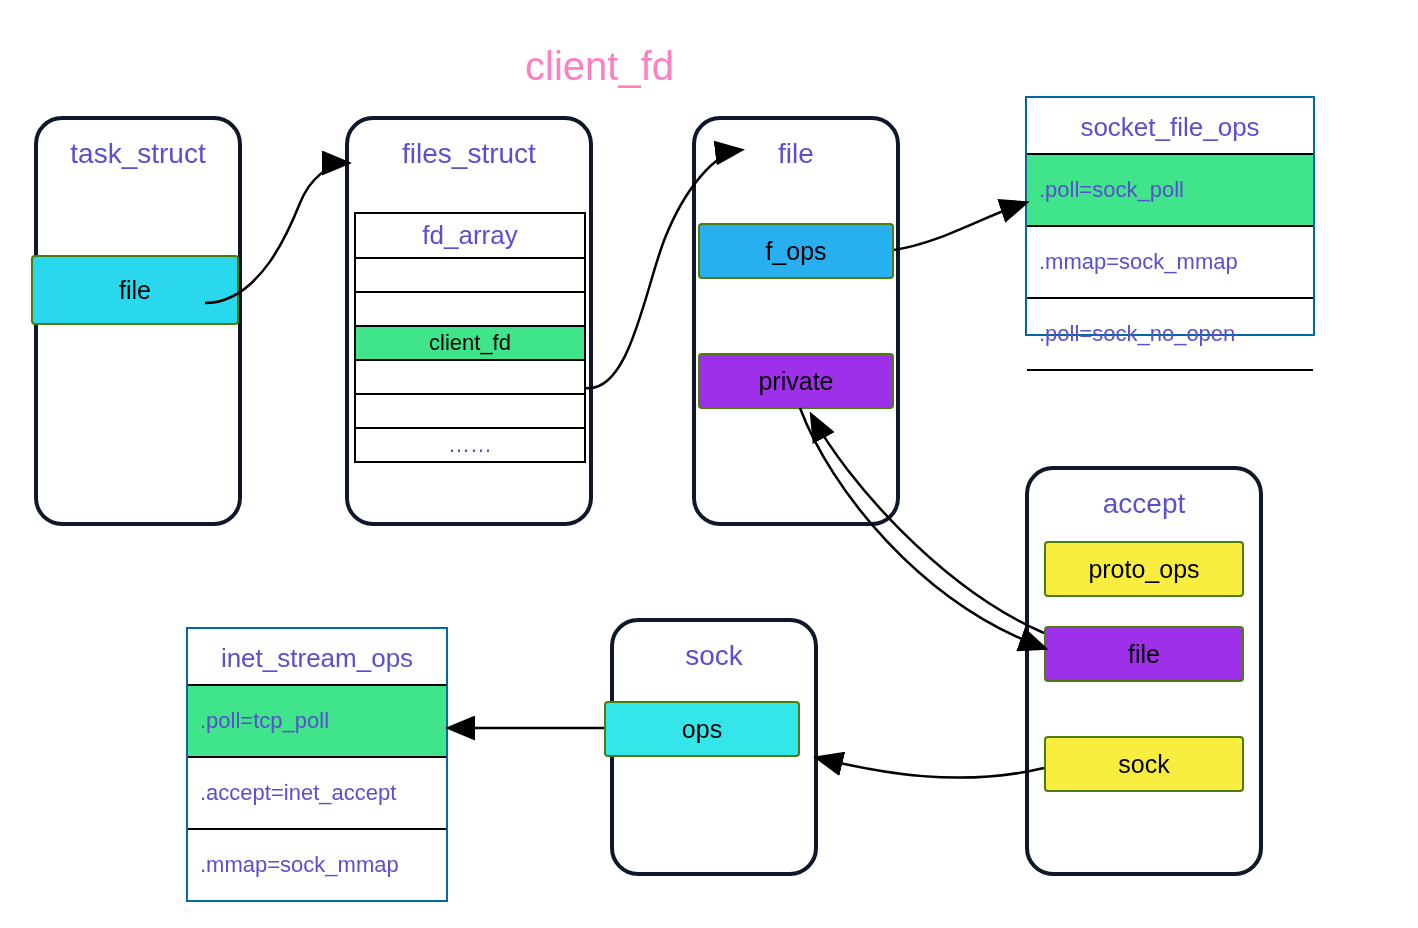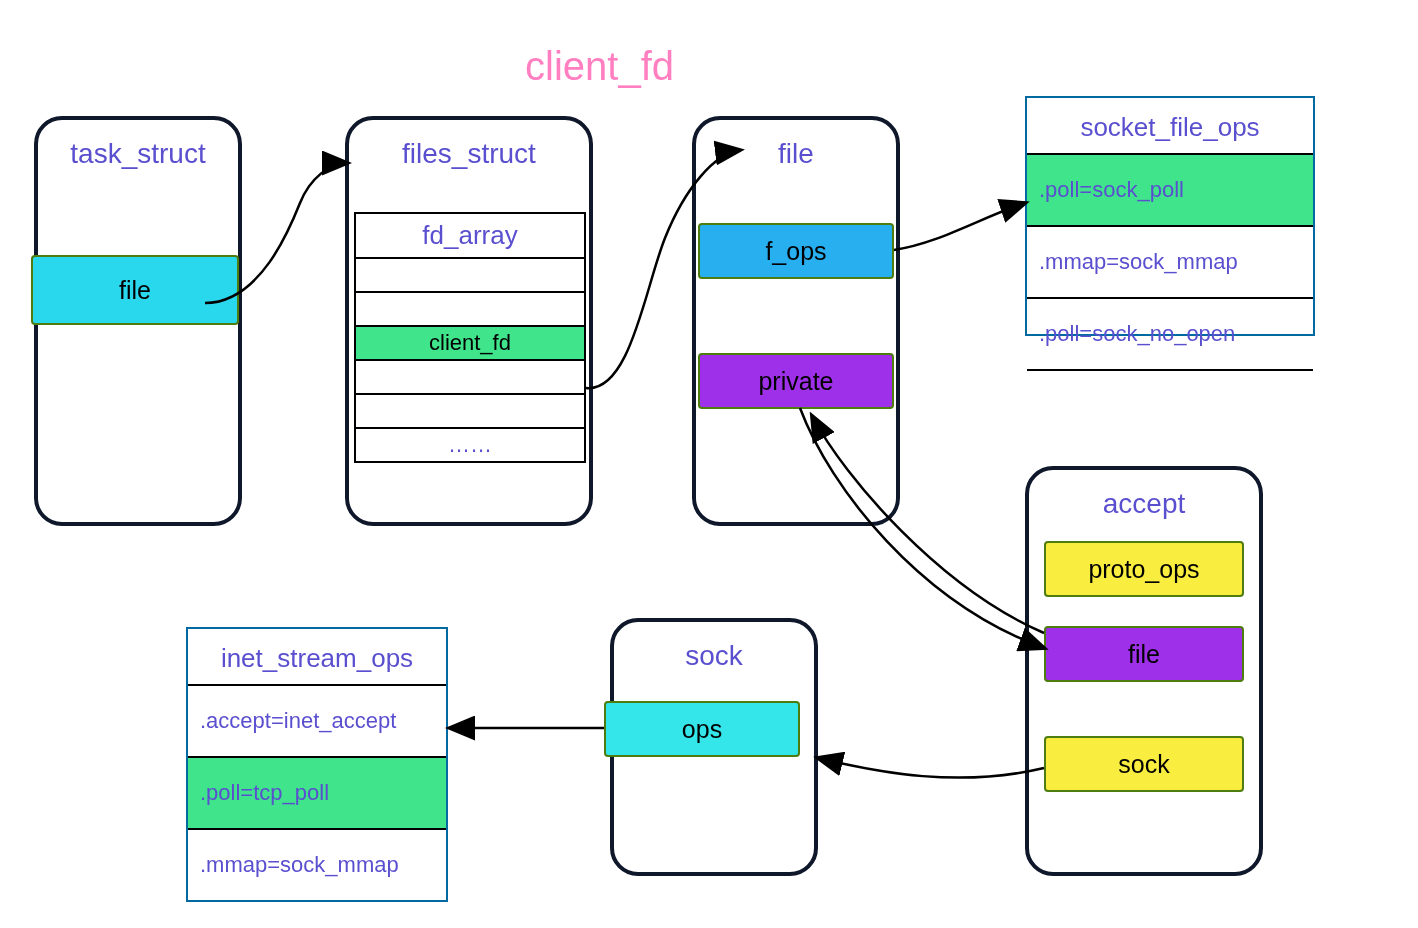--- a/index.html
+++ b/index.html
@@ -146,22 +146,22 @@
   <div class="pill" style="left:1044px; top:598px; width:200px; height:56px; background:#9d30e8;">file</div>
   <div class="pill" style="left:1044px; top:708px; width:200px; height:56px; background:#f9ed3f;">sock</div>
 
   <div class="box" style="left:610px; top:590px; width:208px; height:258px;">
     <div class="box-title">sock</div>
   </div>
   <div class="pill" style="left:604px; top:673px; width:196px; height:56px; background:#34e5e9;">ops</div>
 
   <div class="square-box" style="left:186px; top:599px; width:262px;">
     <div class="sq-title">inet_stream_ops</div>
+    <div class="ops-row green">.poll=tcp_poll</div>
     <div class="ops-row">.accept=inet_accept</div>
-    <div class="ops-row green">.poll=tcp_poll</div>
     <div class="ops-row">.mmap=sock_mmap</div>
   </div>
 
   <svg class="arrows">
     <defs>
       <marker id="arrowhead" markerWidth="12" markerHeight="10" refX="10" refY="5" orient="auto">
         <path d="M0,0 L12,5 L0,10 z" fill="#000"></path>
       </marker>
     </defs>
 

